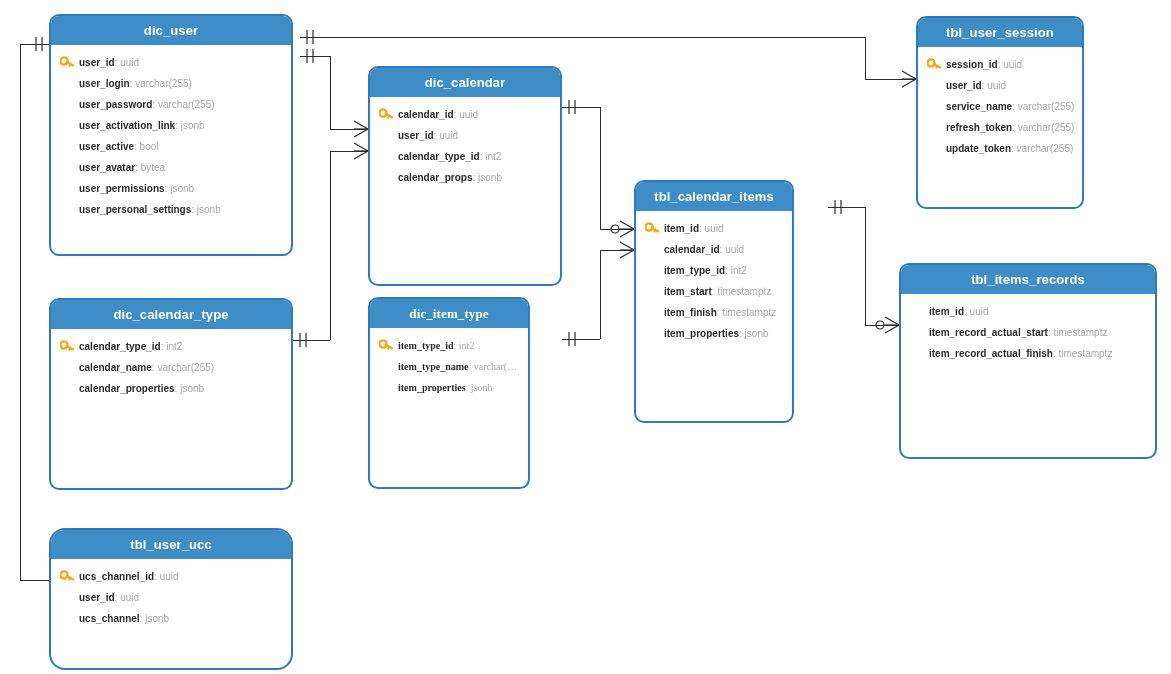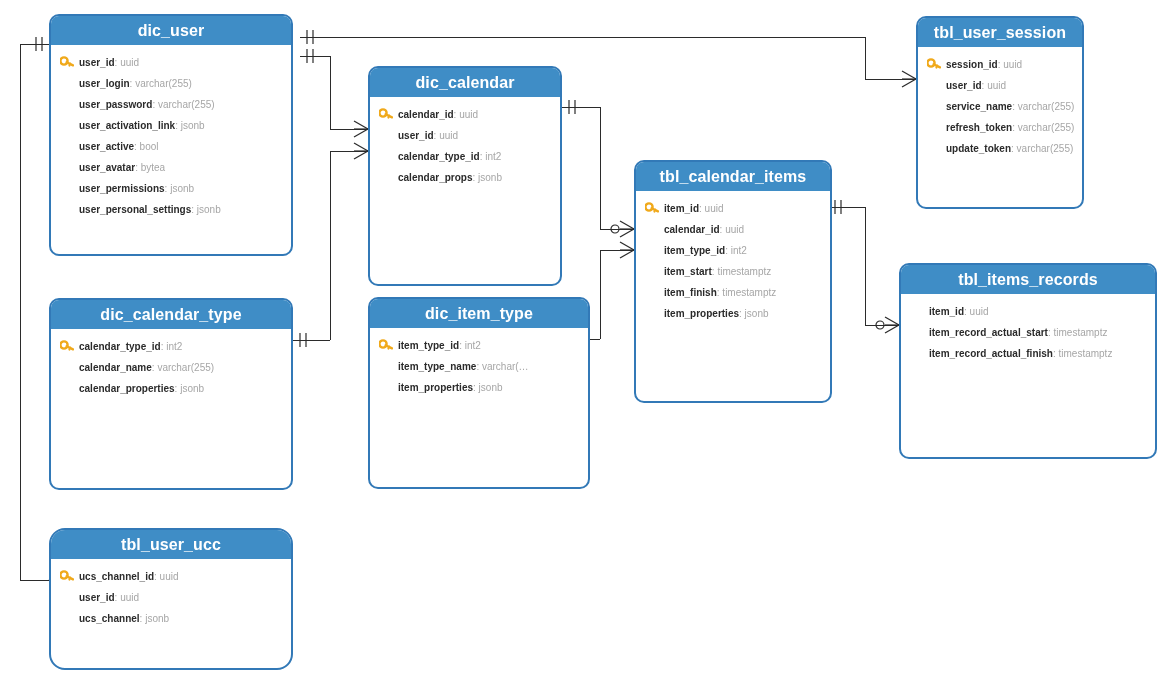--- a/index.html
+++ b/index.html
@@ -21,21 +21,21 @@
     box-sizing: border-box;
     border: 2px solid #3279b7;
     border-radius: 10px;
     background: #ffffff;
     overflow: hidden;
     z-index: 3;
   }
   .entity-header {
     background: #3f8dc6;
     color: #ffffff;
-    font-size: 16px;
+    font-size: 13px;
     font-weight: bold;
     text-align: center;
     line-height: 29px;
     height: 29px;
     letter-spacing: 0.1px;
     white-space: nowrap;
     overflow: hidden;
   }
   .entity-body {
     padding: 7px 0 0 0;
@@ -195,21 +195,21 @@
           <div class="field"><svg class="key-icon" viewBox="0 0 14 13">
               <circle cx="4" cy="5" r="3.6" fill="none" stroke="#f0a91b" stroke-width="2.4"></circle>
               <path d="M6.6 6.2 L13 9.4" stroke="#f0a91b" stroke-width="2.3" stroke-linecap="round" fill="none"></path>
               <path d="M10.2 7.5 L9.4 9.6" stroke="#f0a91b" stroke-width="2.1" stroke-linecap="round" fill="none"></path>
             </svg><span class="fname">calendar_id</span><span class="ftype">: </span><span class="ftype">uuid</span></div>
           <div class="field"><span class="fname">user_id</span><span class="ftype">: </span><span class="ftype">uuid</span></div>
           <div class="field"><span class="fname">calendar_type_id</span><span class="ftype">: </span><span class="ftype">int2</span></div>
           <div class="field"><span class="fname">calendar_props</span><span class="ftype">: </span><span class="ftype">jsonb</span></div>
         </div>
       </div>
-      <div class="entity" style="left: 634px; top: 160px; width: 198px; height: 243px;">
+      <div class="entity" style="left: 634px; top: 180px; width: 160px; height: 243px;">
         <div class="entity-header">tbl_calendar_items</div>
         <div class="entity-body">
           <div class="field"><svg class="key-icon" viewBox="0 0 14 13">
               <circle cx="4" cy="5" r="3.6" fill="none" stroke="#f0a91b" stroke-width="2.4"></circle>
               <path d="M6.6 6.2 L13 9.4" stroke="#f0a91b" stroke-width="2.3" stroke-linecap="round" fill="none"></path>
               <path d="M10.2 7.5 L9.4 9.6" stroke="#f0a91b" stroke-width="2.1" stroke-linecap="round" fill="none"></path>
             </svg><span class="fname">item_id</span><span class="ftype">: </span><span class="ftype">uuid</span></div>
           <div class="field"><span class="fname">calendar_id</span><span class="ftype">: </span><span class="ftype">uuid</span></div>
           <div class="field"><span class="fname">item_type_id</span><span class="ftype">: </span><span class="ftype">int2</span></div>
           <div class="field"><span class="fname">item_start</span><span class="ftype">: </span><span class="ftype">timestamptz</span></div>
@@ -244,21 +244,21 @@
         <div class="entity-body">
           <div class="field"><svg class="key-icon" viewBox="0 0 14 13">
               <circle cx="4" cy="5" r="3.6" fill="none" stroke="#f0a91b" stroke-width="2.4"></circle>
               <path d="M6.6 6.2 L13 9.4" stroke="#f0a91b" stroke-width="2.3" stroke-linecap="round" fill="none"></path>
               <path d="M10.2 7.5 L9.4 9.6" stroke="#f0a91b" stroke-width="2.1" stroke-linecap="round" fill="none"></path>
             </svg><span class="fname">calendar_type_id</span><span class="ftype">: </span><span class="ftype">int2</span></div>
           <div class="field"><span class="fname">calendar_name</span><span class="ftype">: </span><span class="ftype">varchar(255)</span></div>
           <div class="field"><span class="fname">calendar_properties</span><span class="ftype">: </span><span class="ftype">jsonb</span></div>
         </div>
       </div>
-      <div class="entity" style="left: 368px; top: 297px; width: 222px; height: 192px;">
+      <div class="entity" style="left: 368px; top: 297px; width: 162px; height: 192px; font-family: Liberation Serif, serif;">
         <div class="entity-header">dic_item_type</div>
         <div class="entity-body">
           <div class="field"><svg class="key-icon" viewBox="0 0 14 13">
               <circle cx="4" cy="5" r="3.6" fill="none" stroke="#f0a91b" stroke-width="2.4"></circle>
               <path d="M6.6 6.2 L13 9.4" stroke="#f0a91b" stroke-width="2.3" stroke-linecap="round" fill="none"></path>
               <path d="M10.2 7.5 L9.4 9.6" stroke="#f0a91b" stroke-width="2.1" stroke-linecap="round" fill="none"></path>
             </svg><span class="fname">item_type_id</span><span class="ftype">: </span><span class="ftype">int2</span></div>
           <div class="field"><span class="fname">item_type_name</span><span class="ftype">: </span><span class="ftype">varchar(…</span></div>
           <div class="field"><span class="fname">item_properties</span><span class="ftype">: </span><span class="ftype">jsonb</span></div>
         </div>

